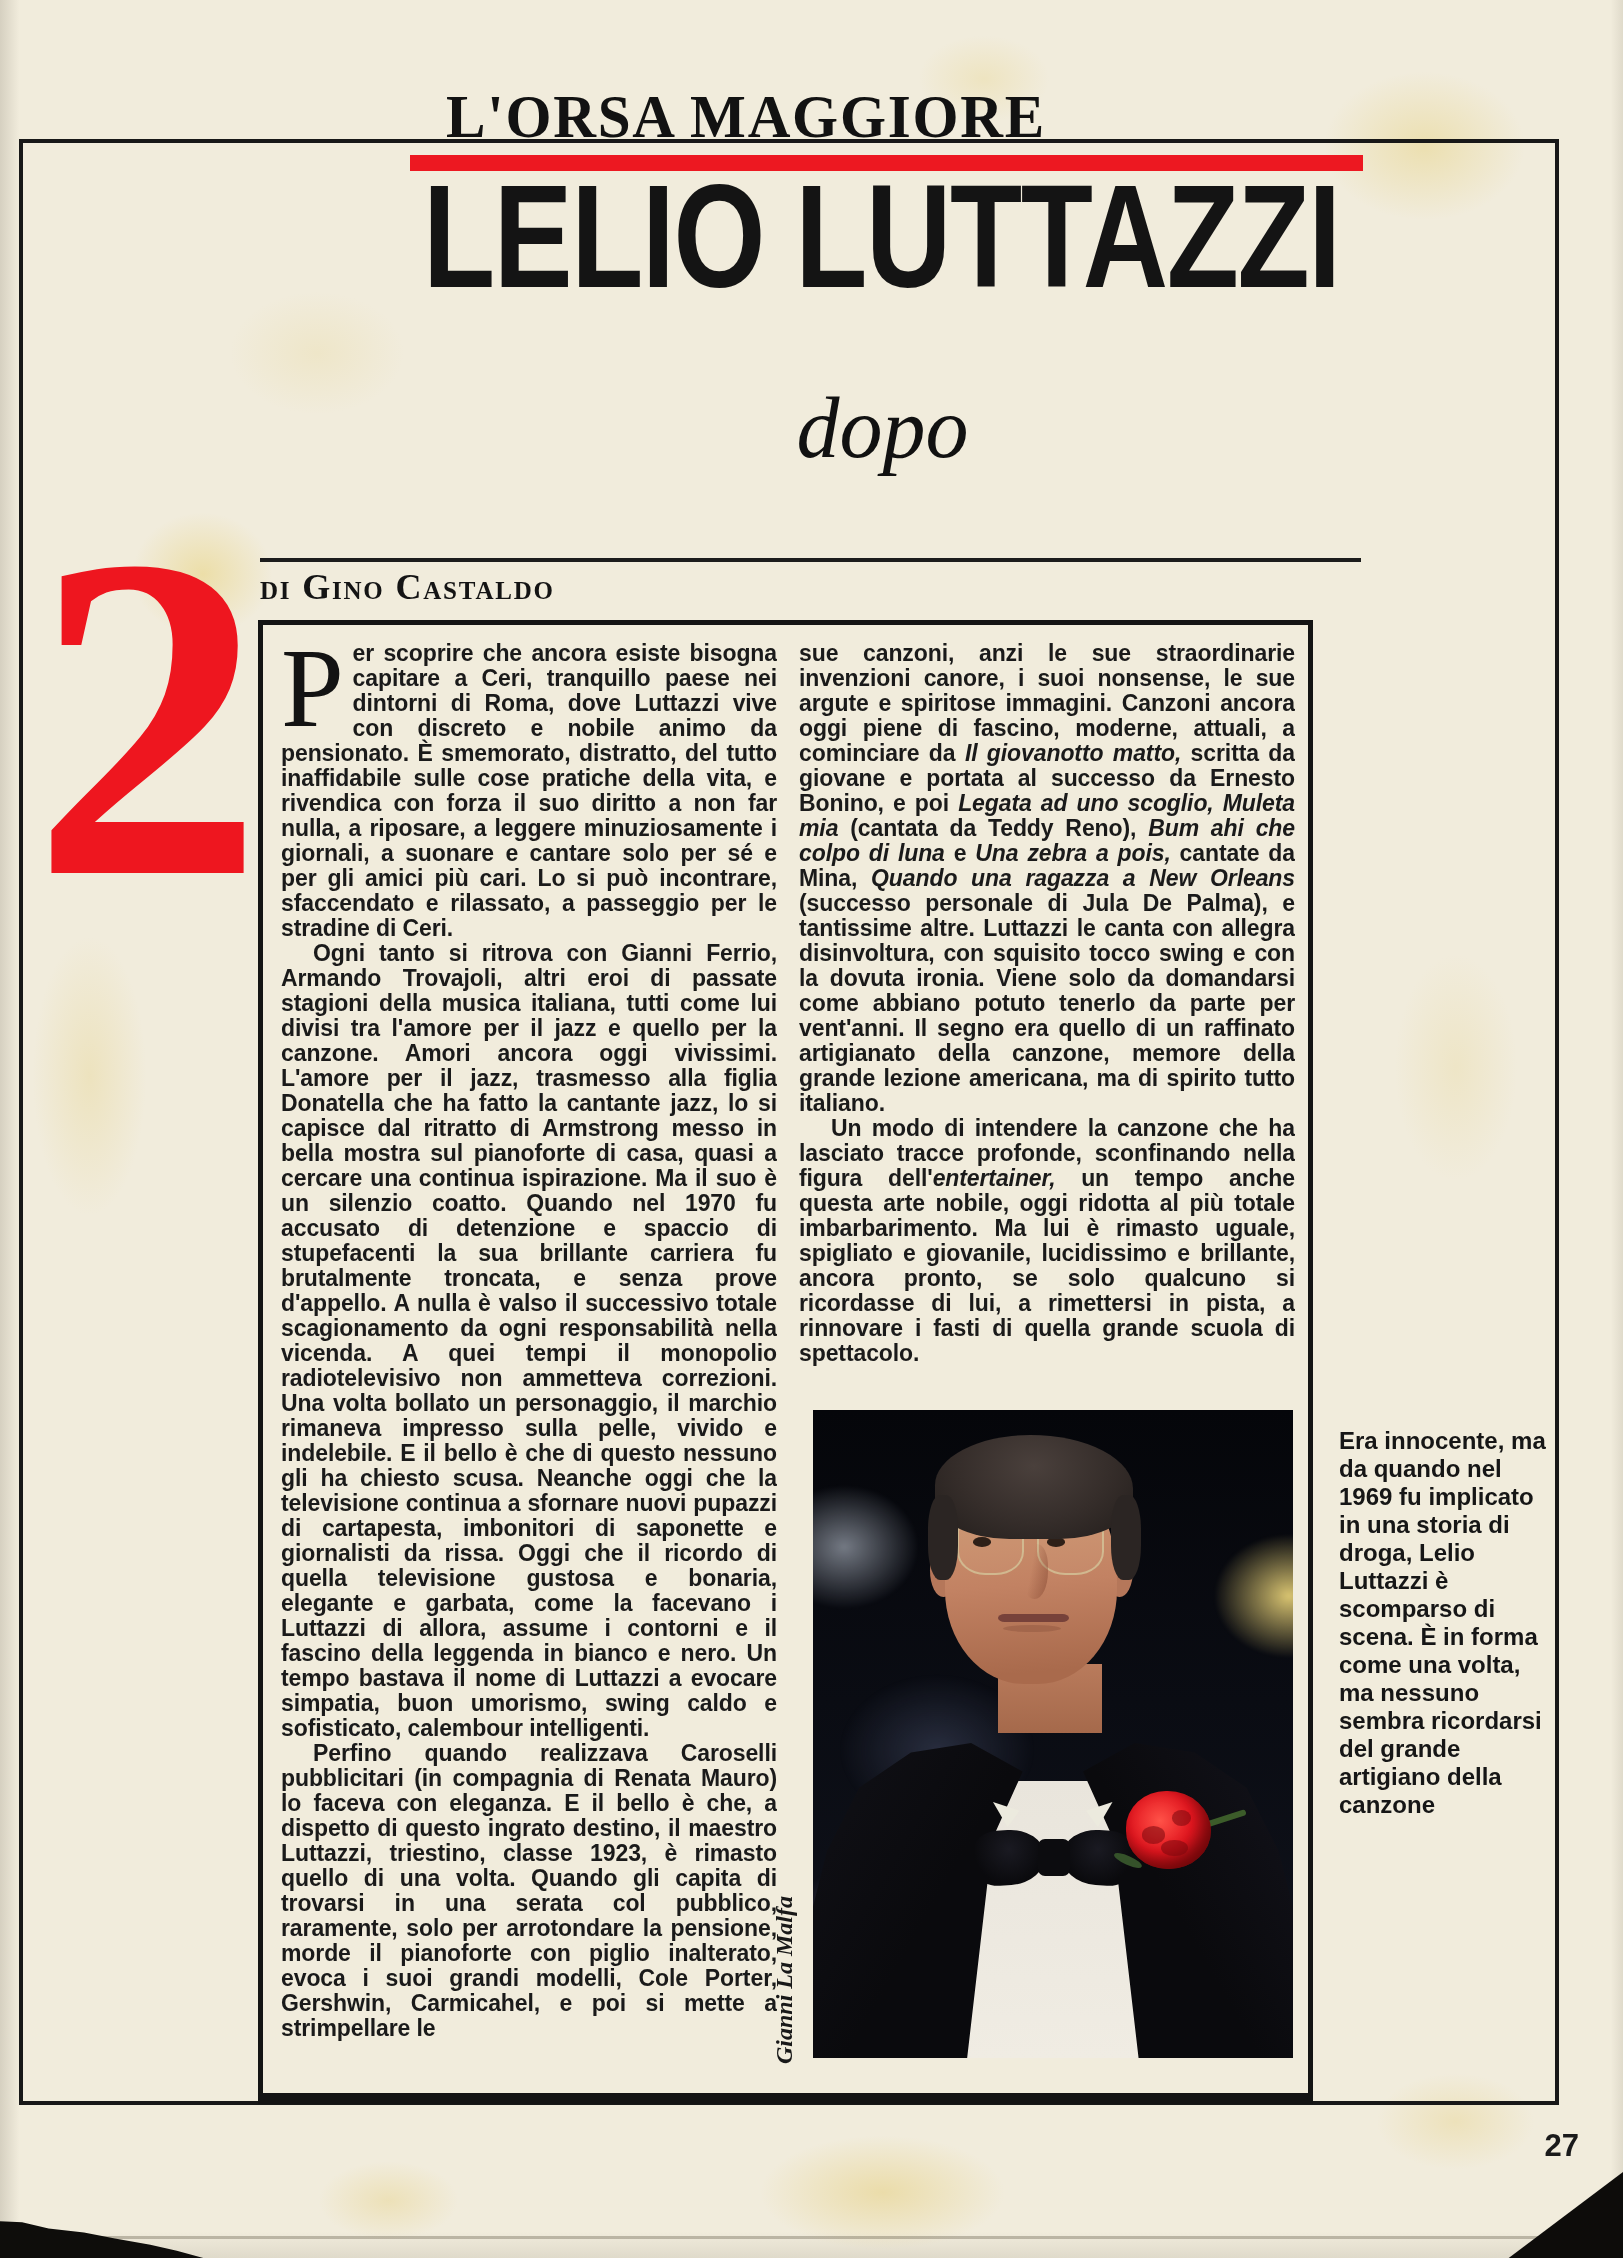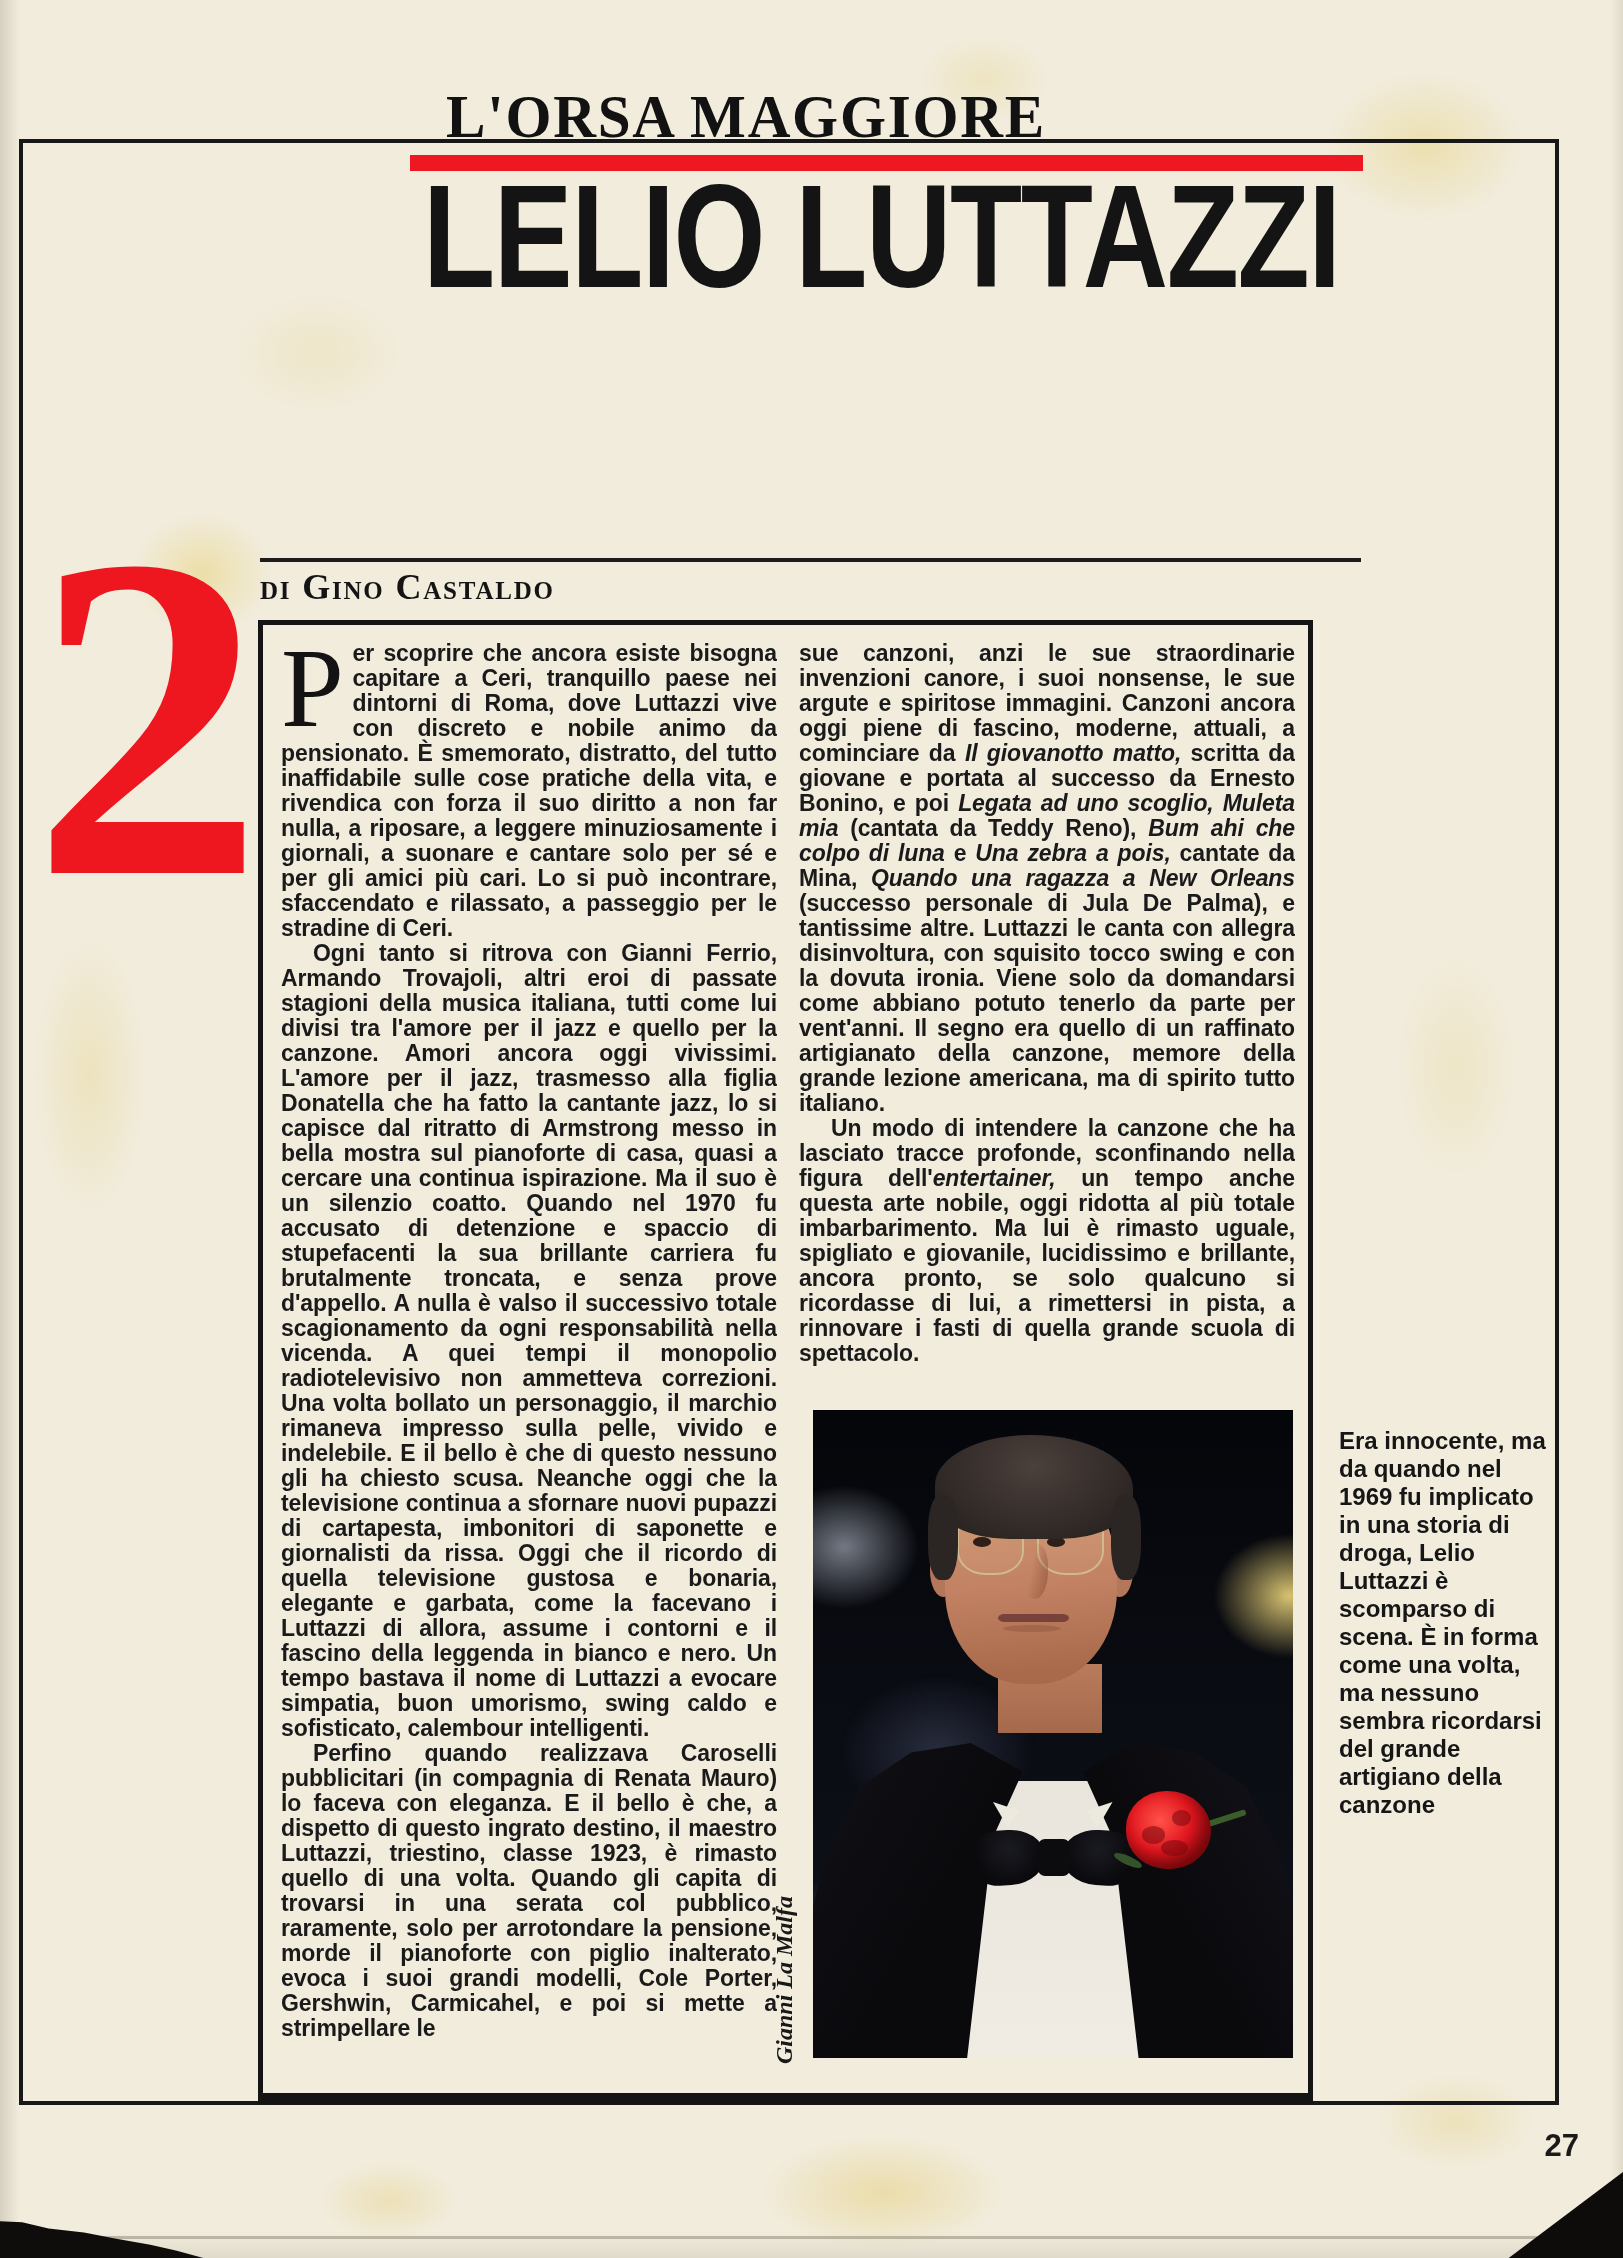--- a/index.html
+++ b/index.html
@@ -95,20 +95,21 @@
 <div class="abs stain" style="left:229px;top:291px;width:176px;height:124px;background:radial-gradient(ellipse at center,rgba(226,202,112,.18),rgba(226,202,112,0) 70%);"></div>
 
 <div class="abs outer-frame"></div>
 
 <div class="abs rubric">L'ORSA MAGGIORE</div>
 <div class="abs accent-bar"></div>
 <div class="abs headline-wrap">
   <span class="headline">LELIO LUTTAZZI</span>
 </div>
 <div class="abs subtitle">
+  <div>dopo</div>
 </div>
 <div class="abs byline-rule"></div>
 <div class="abs byline">di Gino Castaldo</div>
 <div class="abs issue-numeral">2</div>
 
 <div class="abs article-frame"></div>
 <div class="abs col col-left">
     <p class=""><span class="dropcap">P</span><span>er scoprire che ancora esiste bisogna capitare a Ceri, tranquillo paese nei dintorni di Roma, dove Luttazzi vive con discreto e nobile animo da pensionato. È smemorato, distratto, del tutto inaffidabile sulle cose pratiche della vita, e rivendica con forza il suo diritto a non far nulla, a riposare, a leggere minuziosamente i giornali, a suonare e cantare solo per sé e per gli amici più cari. Lo si può incontrare, sfaccendato e rilassato, a passeggio per le stradine di Ceri.</span></p>
     <p class="ind"><span>Ogni tanto si ritrova con Gianni Ferrio, Armando Trovajoli, altri eroi di passate stagioni della musica italiana, tutti come lui divisi tra l'amore per il jazz e quello per la canzone. Amori ancora oggi vivissimi. L'amore per il jazz, trasmesso alla figlia Donatella che ha fatto la cantante jazz, lo si capisce dal ritratto di Armstrong messo in bella mostra sul pianoforte di casa, quasi a cercare una continua ispirazione. Ma il suo è un silenzio coatto. Quando nel 1970 fu accusato di detenzione e spaccio di stupefacenti la sua brillante carriera fu brutalmente troncata, e senza prove d'appello. A nulla è valso il successivo totale scagionamento da ogni responsabilità nella vicenda. A quei tempi il monopolio radiotelevisivo non ammetteva correzioni. Una volta bollato un personaggio, il marchio rimaneva impresso sulla pelle, vivido e indelebile. E il bello è che di questo nessuno gli ha chiesto scusa. Neanche oggi che la televisione continua a sfornare nuovi pupazzi di cartapesta, imbonitori di saponette e giornalisti da rissa. Oggi che il ricordo di quella televisione gustosa e bonaria, elegante e garbata, come la facevano i Luttazzi di allora, assume i contorni e il fascino della leggenda in bianco e nero. Un tempo bastava il nome di Luttazzi a evocare simpatia, buon umorismo, swing caldo e sofisticato, calembour intelligenti.</span></p>
     <p class="ind"><span>Perfino quando realizzava Caroselli pubblicitari (in compagnia di Renata Mauro) lo faceva con eleganza. E il bello è che, a dispetto di questo ingrato destino, il maestro Luttazzi, triestino, classe 1923, è rimasto quello di una volta. Quando gli capita di trovarsi in una serata col pubblico, raramente, solo per arrotondare la pensione, morde il pianoforte con piglio inalterato, evoca i suoi grandi modelli, Cole Porter, Gershwin, Carmicahel, e poi si mette a strimpellare le</span></p>

